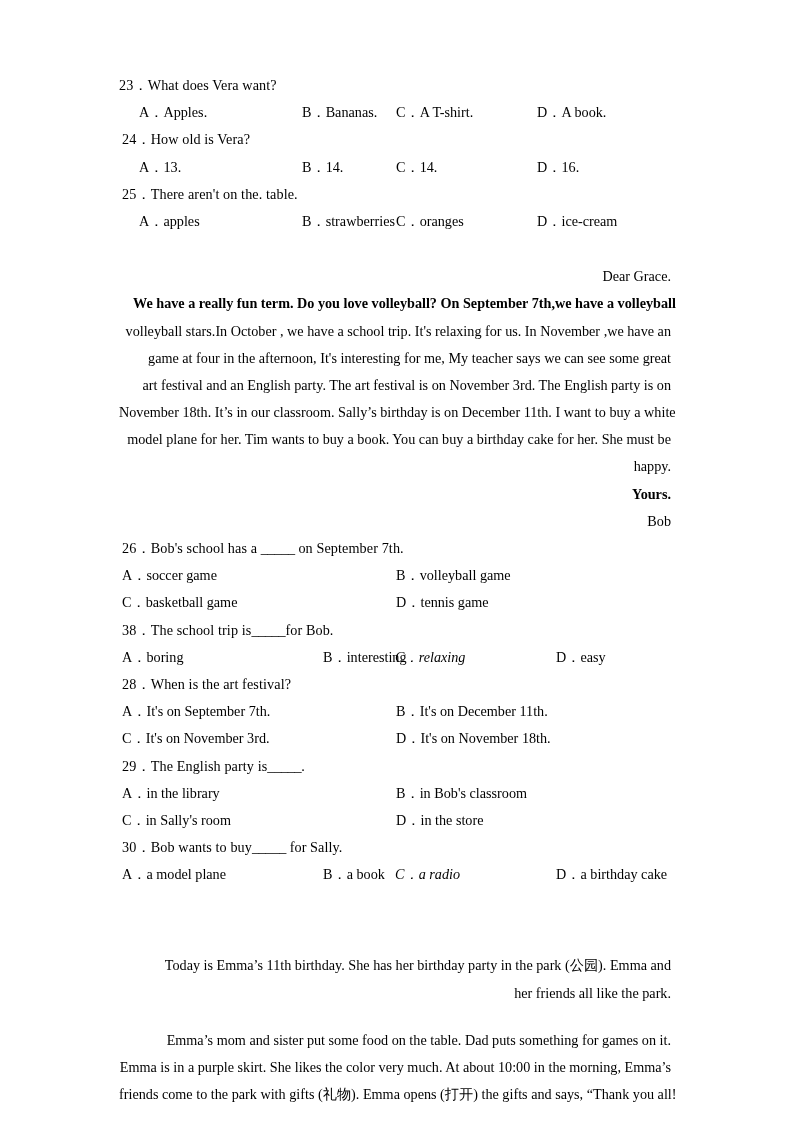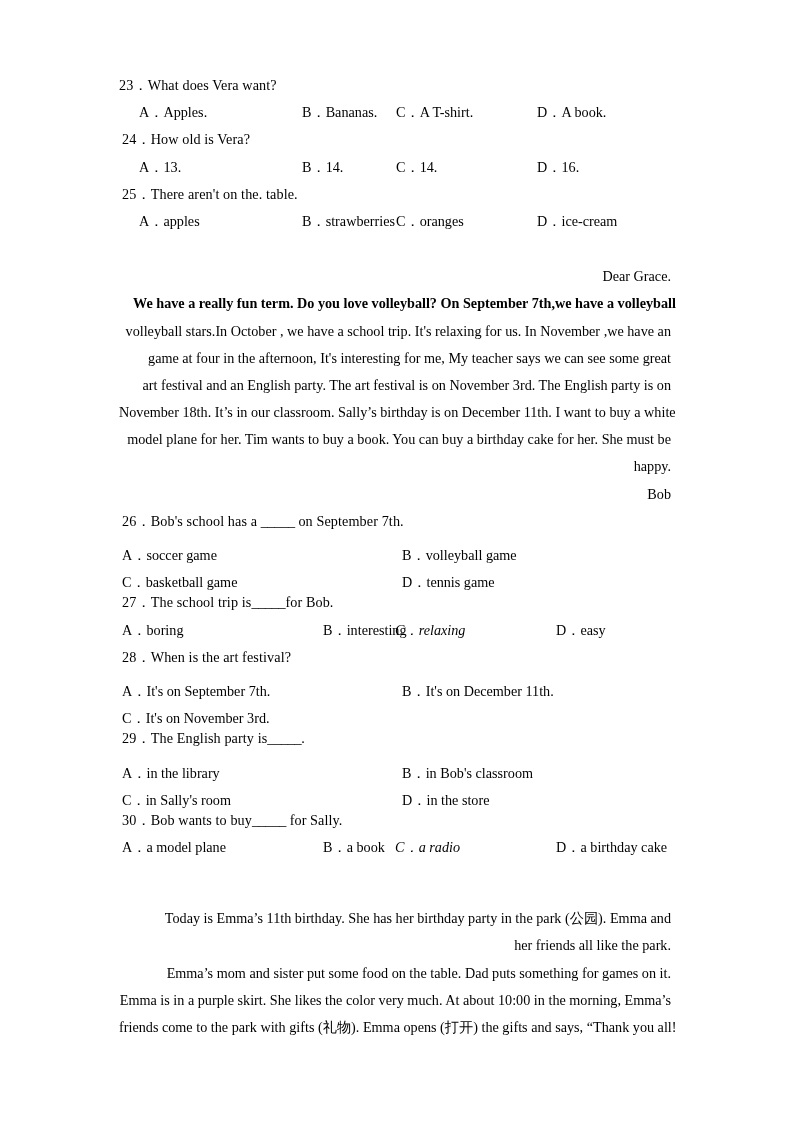--- a/index.html
+++ b/index.html
@@ -56,43 +56,43 @@
   
   .opts2 {
     position: relative;
     font-size: 14.2px;
     line-height: 27.2px;
     height: 27.2px;
     white-space: nowrap;
   }
   .opts2 .o {
     position: absolute;
-    top: 7px;
+    top: 0;
   }
   .opts2 .oL { left: 3px; }
-  .opts2 .oR { left: 277px; margin-left: 6px; }
+  .opts2 .oR { left: 277px; }
 
   
   .opts4b .oA { left: 3px; }
   .opts4b .oB { left: 160px; }
   .opts4b .oC { left: 276px; font-style: italic; }
   .opts4b .oD { left: 437px; }
 
   .para {
     font-size: 14.2px;
     line-height: 27.2px;
     width: 552px;
     text-align: right;
   }
   .para .pline {
     height: 27.2px;
     white-space: nowrap;
   }
   .indent1 { padding-left: 14px; font-weight: bold; }
-  .indent2 { padding-left: 35px; }
+  .indent2 { padding-left: 35px; margin-top: 20px; }
   .gap-md { height: 28px; }
   .gap-lg { height: 44px; }
 
   .blank { letter-spacing: -0.3px; }
 </style>
 </head>
 <body>
 
 <div class="page">
 
@@ -130,54 +130,56 @@
 
   <div class="para">
     <div class="pline">Dear Grace.</div>
     <div class="pline indent1">We have a really  fun term. Do you love volleyball?   On September 7th,we have a volleyball</div>
     <div class="pline">volleyball  stars.In October , we have a school trip.  It's relaxing  for us. In November ,we have an</div>
     <div class="pline">game at four in  the afternoon, It's interesting  for me, My teacher says we can see some great</div>
     <div class="pline">art festival and an English  party. The art festival is  on November 3rd. The English party is on</div>
     <div class="pline">November 18th. It’s in our classroom. Sally’s  birthday  is on December 11th. I want to buy a white</div>
     <div class="pline">model plane  for her. Tim wants to buy a book. You can buy a birthday  cake for her.  She must be</div>
     <div class="pline">happy.</div>
+    <div class="pline indent1">Yours.</div>
     <div class="pline">Bob</div>
   </div>
 
   <div class="line qline">
     <span>26．</span><span>Bob's school has a </span><span class="blank">_____</span><span> on September 7th.</span>
   </div>
   <div class="opts2">
     <span class="o oL"><span>A．</span><span>soccer game</span></span>
     <span class="o oR"><span>B．</span><span>volleyball  game</span></span>
   </div>
   <div class="opts2">
     <span class="o oL"><span>C．</span><span>basketball  game</span></span>
     <span class="o oR"><span>D．</span><span>tennis game</span></span>
   </div>
 
   <div class="line qline">
-    <span>27．</span><span>The school trip is</span><span class="blank">_____</span><span>for Bob.</span>
+    <span>38．</span><span>The school trip is</span><span class="blank">_____</span><span>for Bob.</span>
   </div>
   <div class="opts4 opts4b">
     <span class="o oA"><span>A．</span><span>boring</span></span>
     <span class="o oB"><span>B．</span><span>interesting</span></span>
     <span class="o oC"><span>C．</span><span>relaxing</span></span>
     <span class="o oD"><span>D．</span><span>easy</span></span>
   </div>
 
   <div class="line qline">
     <span>28．</span><span>When is the art festival?</span>
   </div>
   <div class="opts2">
     <span class="o oL"><span>A．</span><span>It's on September 7th.</span></span>
     <span class="o oR"><span>B．</span><span>It's on December 11th.</span></span>
   </div>
   <div class="opts2">
     <span class="o oL"><span>C．</span><span>It's on November 3rd.</span></span>
+    <span class="o oR"><span>D．</span><span>It's on November 18th.</span></span>
   </div>
 
   <div class="line qline">
     <span>29．</span><span>The English  party is</span><span class="blank">_____</span><span>.</span>
   </div>
   <div class="opts2">
     <span class="o oL"><span>A．</span><span>in the library</span></span>
     <span class="o oR"><span>B．</span><span>in Bob's classroom</span></span>
   </div>
   <div class="opts2">

